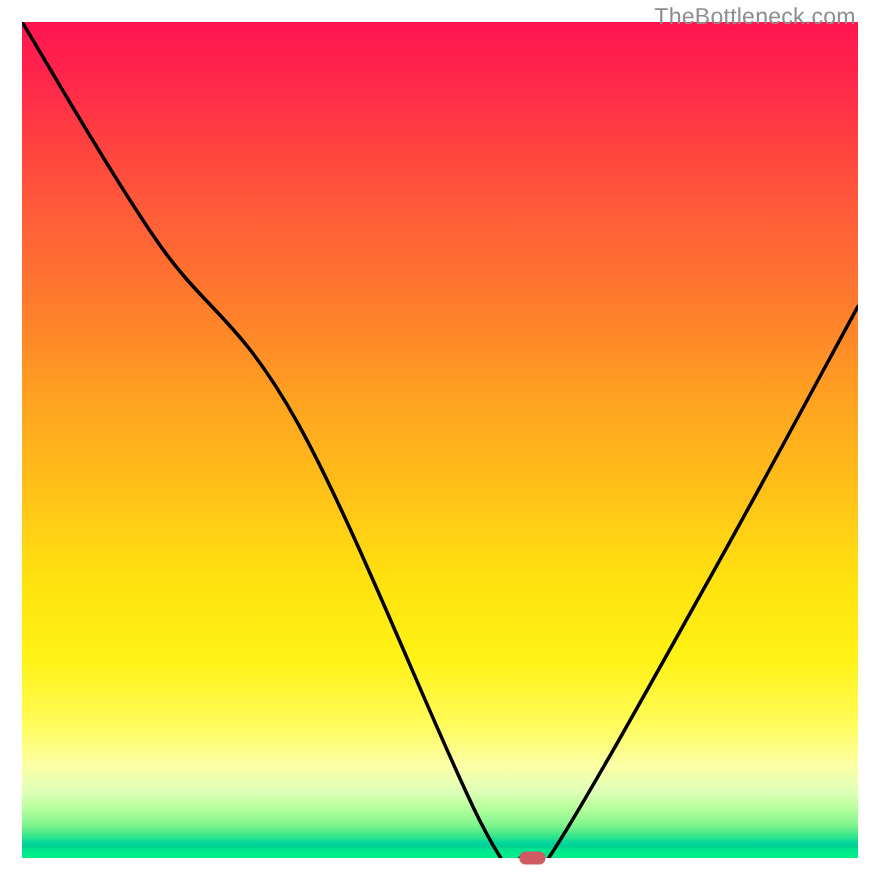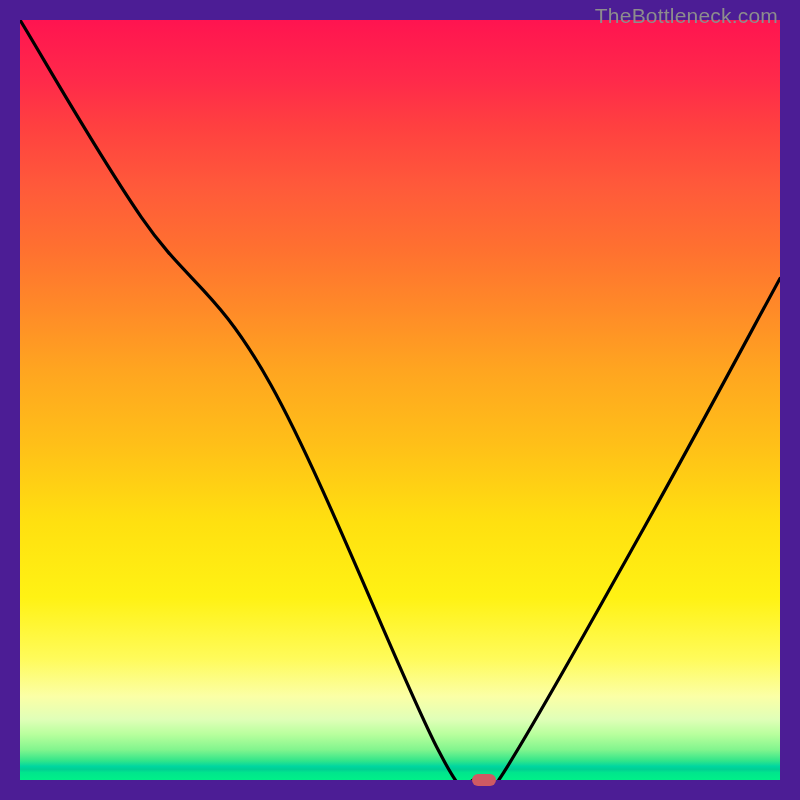--- a/index.html
+++ b/index.html
@@ -8,21 +8,21 @@
     width: 800px;
     height: 800px;
     background: #000;
     overflow: hidden;
     font-family: Arial, Helvetica, sans-serif;
   }
   .frame {
     position: relative;
     width: 800px;
     height: 800px;
-    background: #4c1d95;
+    background: #ffffff;
   }
   .plot-area {
     position: absolute;
     left: 20px;
     top: 20px;
     width: 760px;
     height: 760px;
     background: linear-gradient(
       to bottom,
       #ff1450 0%,

